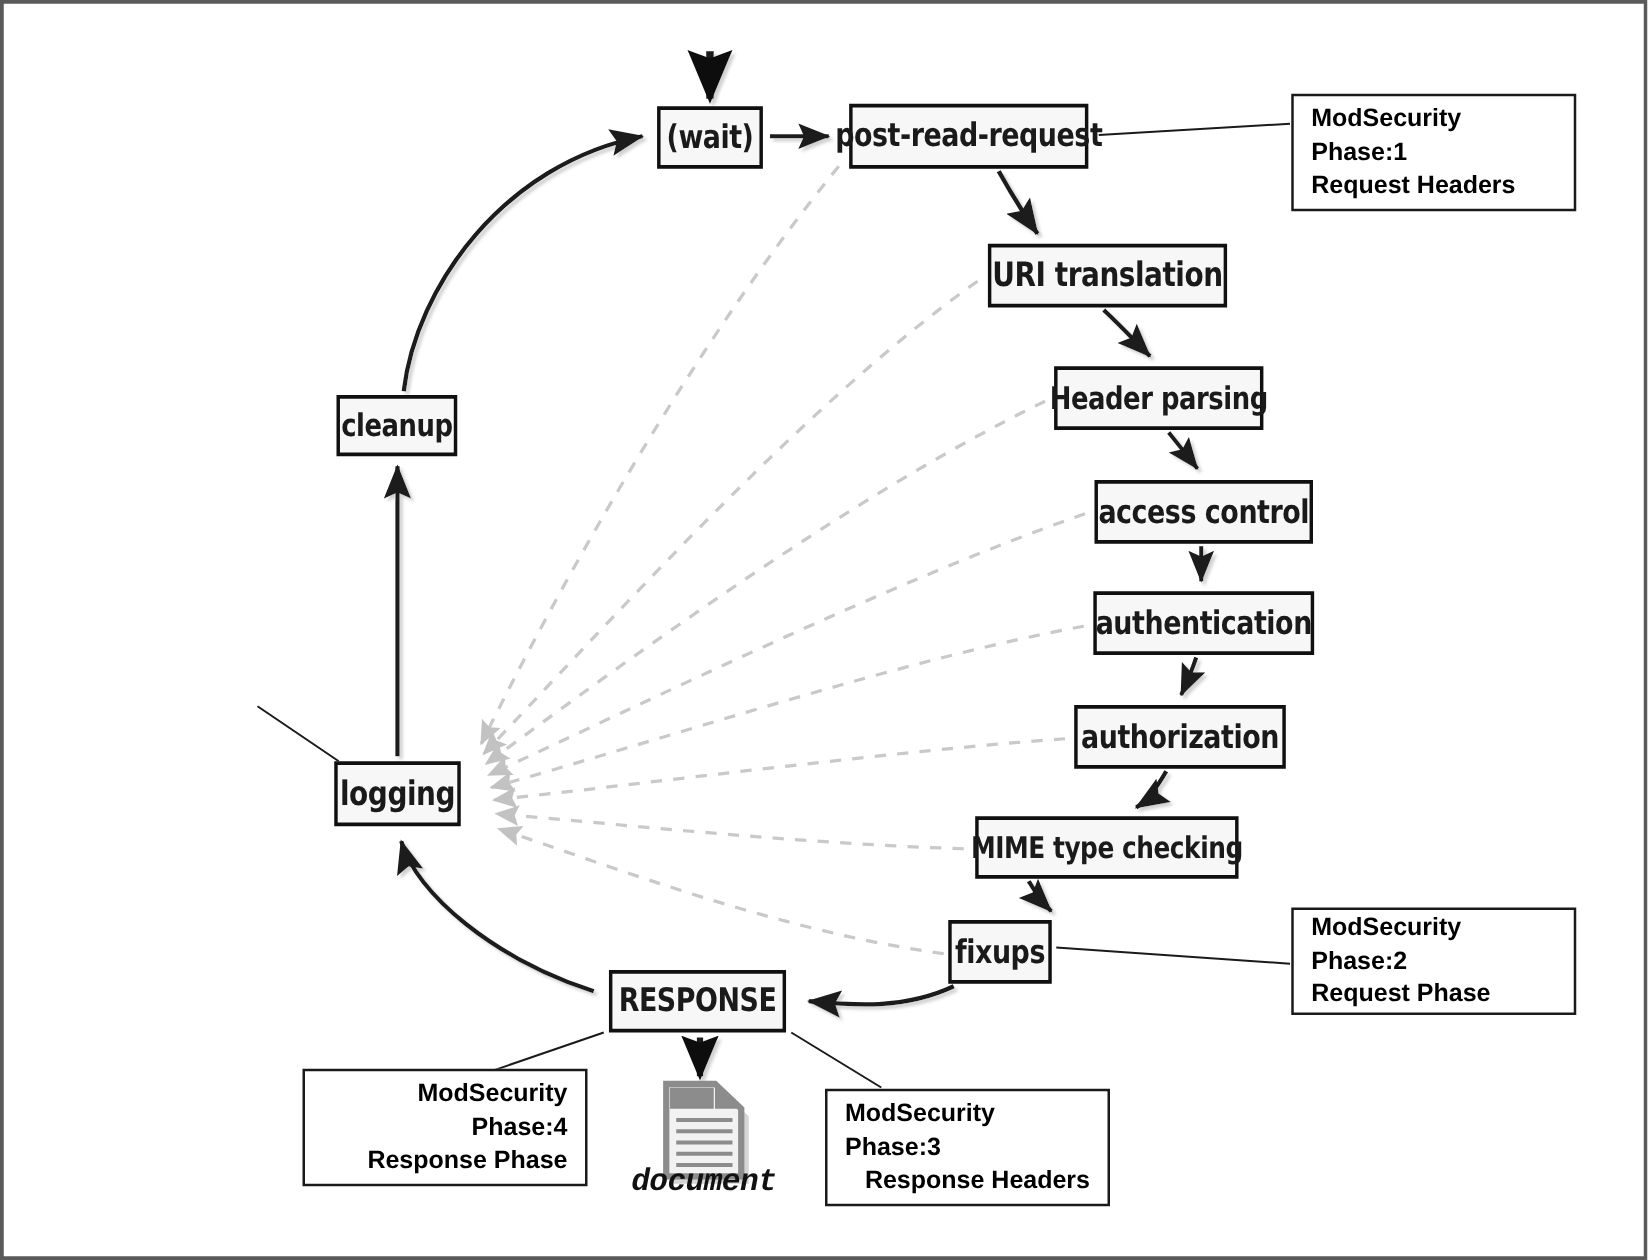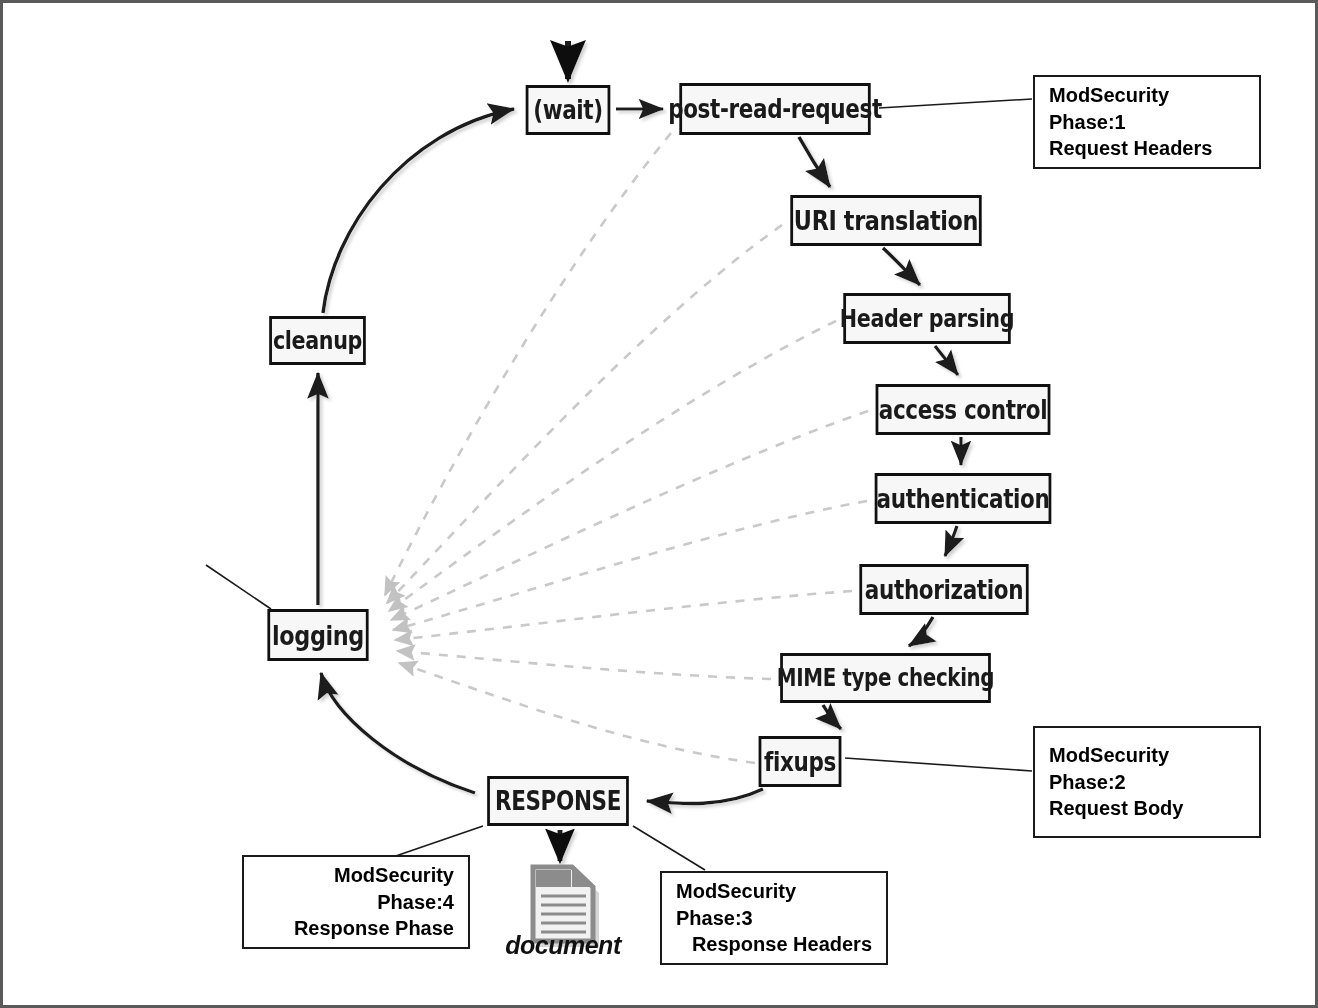--- a/index.html
+++ b/index.html
@@ -41,21 +41,21 @@
     font-weight:bold;
     font-size:20px;
     line-height:1.32;
     color:#000000;
     padding:0 14px;
   }
   .callout.right-align{text-align:right;}
   #doc-label{
     position:absolute;left:495px;top:928px;width:130px;
     text-align:center;
-    font-family:Liberation Sans, sans-serif;
+    font-family:Liberation Mono, monospace;
     font-style:italic;font-weight:bold;font-size:25px;
     color:#111;letter-spacing:-0.5px;
   }
 </style>
 </head>
 <body>
 
 <div id="page">
 
   <svg id="svg-layer" viewBox="0 0 1318 1008" xmlns="http://www.w3.org/2000/svg">
@@ -191,23 +191,23 @@
   <div class="node" style="left:262px;top:313px;width:105px;height:49px;font-size:25px;">
     <span>cleanup</span>
   </div>
 
   <div class="callout" style="left:1030px;top:32px;width:228px;height:94px;margin-top:40px;">
     <span>ModSecurity Phase:1</span>
     <span>Request Headers</span>
   </div>
 
 
-  <div class="callout" style="left:1030px;top:723px;width:228px;height:112px;">
+  <div class="callout" style="left:1030px;top:723px;width:228px;height:86px;">
     <span>ModSecurity Phase:2</span>
-    <span>Request Body</span>
+    <span>Request Phase</span>
   </div>
 
   <div class="callout right-align" style="left:239px;top:852px;width:228px;height:94px;">
     <span>ModSecurity Phase:4</span>
     <span>Response Phase</span>
   </div>
 
   <div class="callout" style="left:657px;top:868px;width:228px;height:94px;align-items:flex-end;">
     <span>ModSecurity Phase:3</span>
     <span>Response Headers</span>

